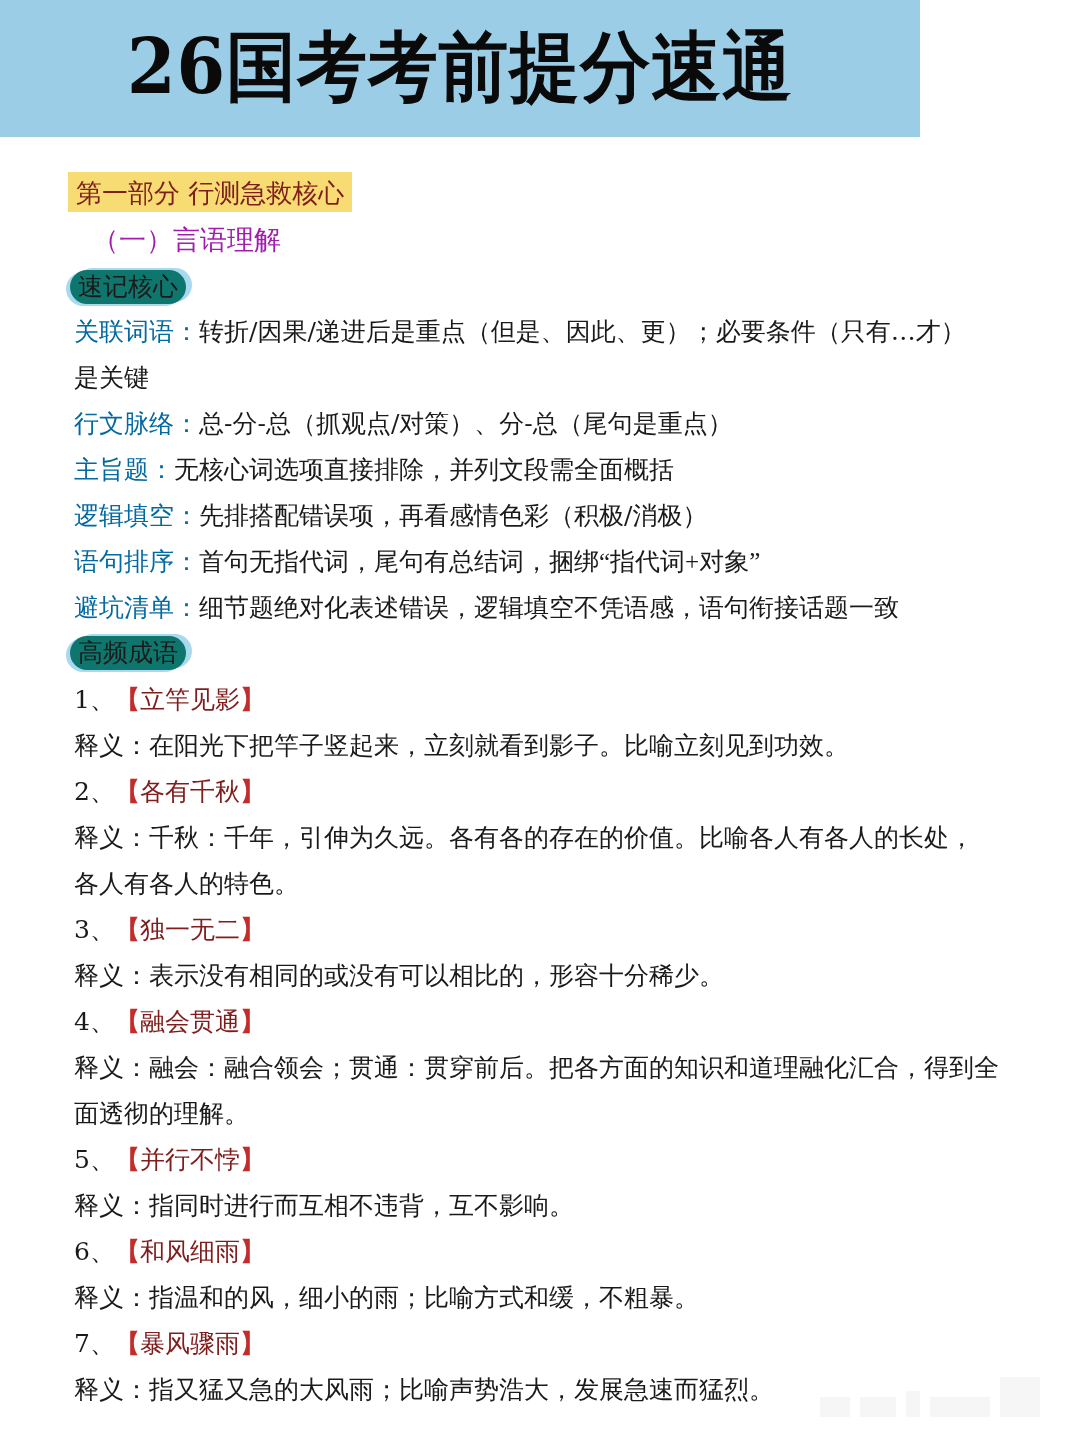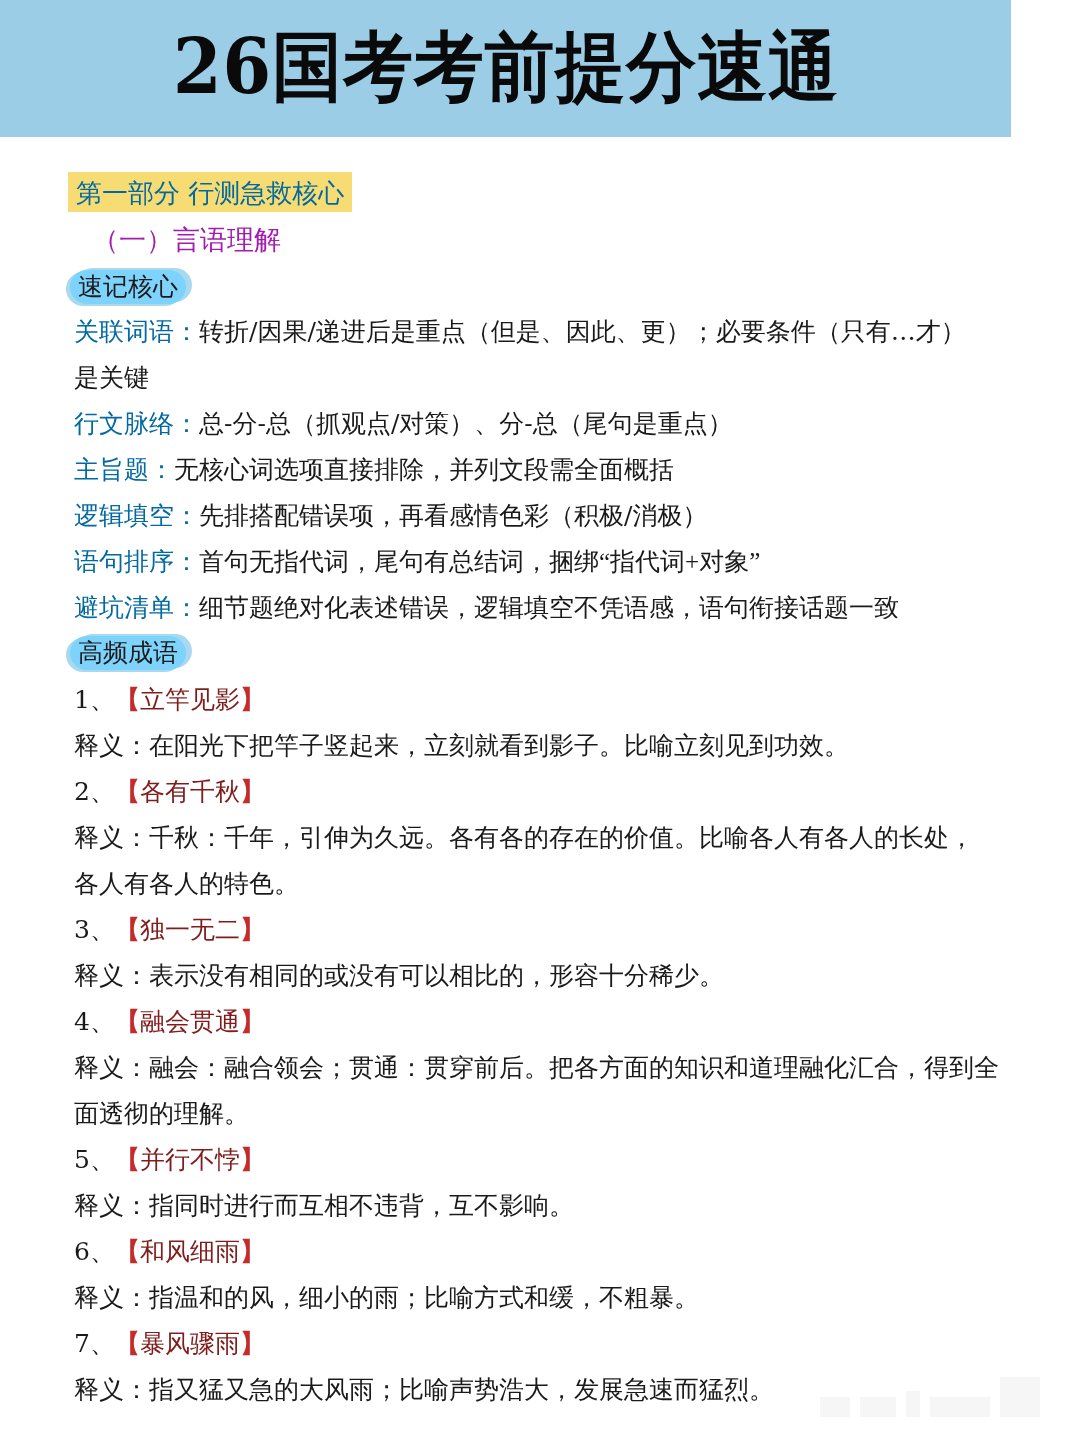--- a/index.html
+++ b/index.html
@@ -2,41 +2,41 @@
 <html><head>
 <meta charset="utf-8">
 <style>
   html, body { margin: 0; padding: 0; }
   body {
     width: 1080px; height: 1440px; background: #ffffff; overflow: hidden;
     font-family: "DejaVu Serif", "Liberation Serif", serif;
     color: #1a1a1a; position: relative;
   }
   .header {
-    position: absolute; left: 0; top: 0; width: 1011px; height: 137px;
+    position: absolute; left: 0; top: 0; width: 920px; height: 137px;
     background: #9ccde6;
     display: flex; align-items: center; justify-content: center;
   }
   .header h1 {
     margin: 0; font-size: 76px; font-weight: bold; letter-spacing: 1px;
     color: #0a0a0a; font-family: "DejaVu Serif", serif;
     transform: scaleX(0.92);
   }
   .part-title {
     position: absolute; left: 68px; top: 172px; height: 40px;
     background: #f7dc73; padding: 0 8px; font-size: 26px; line-height: 42px;
-    color: #0369a1;
+    color: #7f1d1d;
   }
   .sub-title {
     position: absolute; left: 92px; top: 220px; font-size: 27px; line-height: 40px;
     color: #a21caf;
   }
   .cloud {
     position: absolute; height: 34px; padding: 0 8px;
-    background: #7dd3fc; border-radius: 17px;
+    background: #0f766e; border-radius: 17px;
     font-size: 25px; line-height: 34px; color: #1a1a1a;
     box-shadow: -4px 2px 0 #a9d9ef, 6px -2px 0 #a9d9ef;
   }
   .row { position: absolute; left: 74px; font-size: 25px; line-height: 40px; white-space: nowrap; }
   .label-red { color: #0369a1; }
   .idiom { color: #7f1d1d; }
   .bracket { color: #c42b2b; font-weight: bold; }
   .watermark {
     position: absolute; left: 820px; top: 1362px; width: 250px; height: 55px;
     display: flex; align-items: flex-end; gap: 10px; opacity: 0.5;

